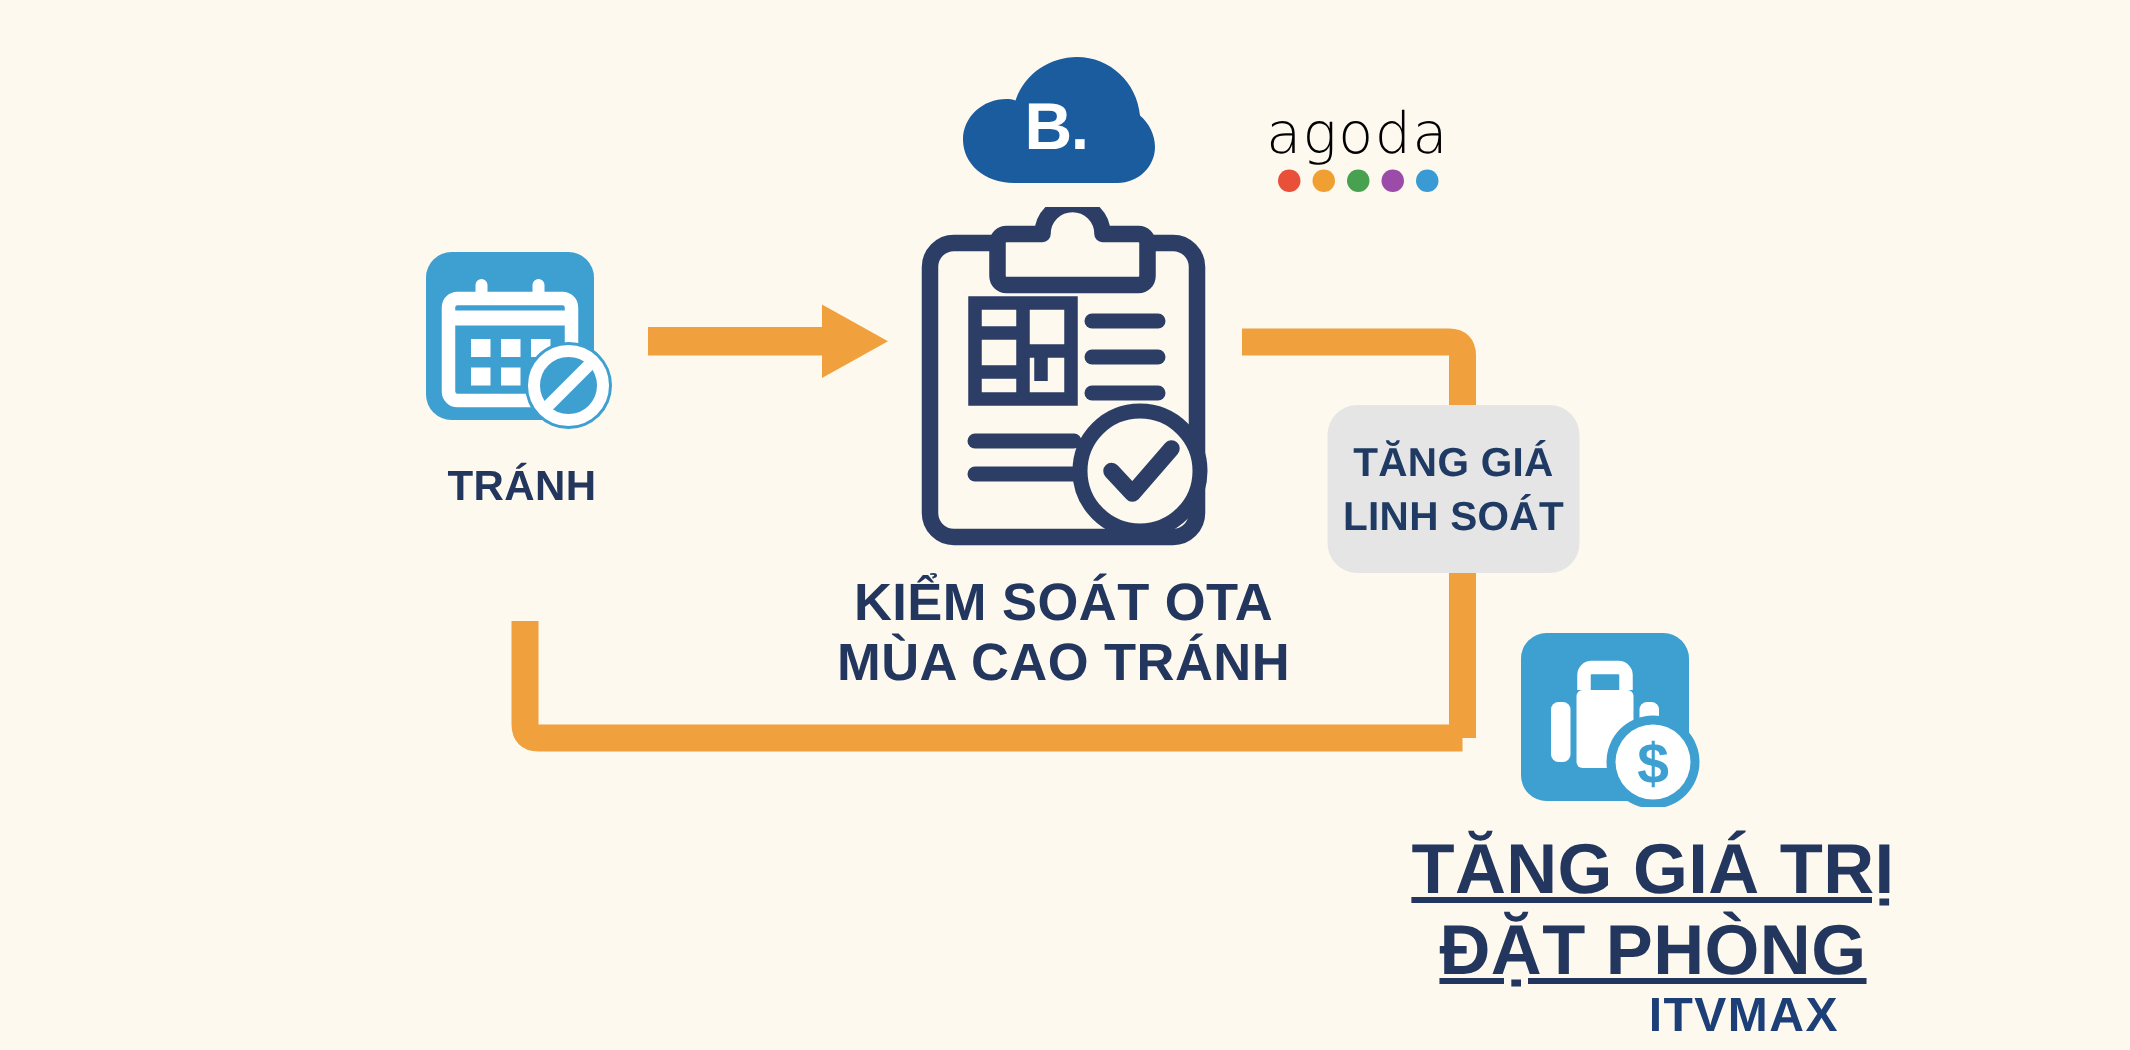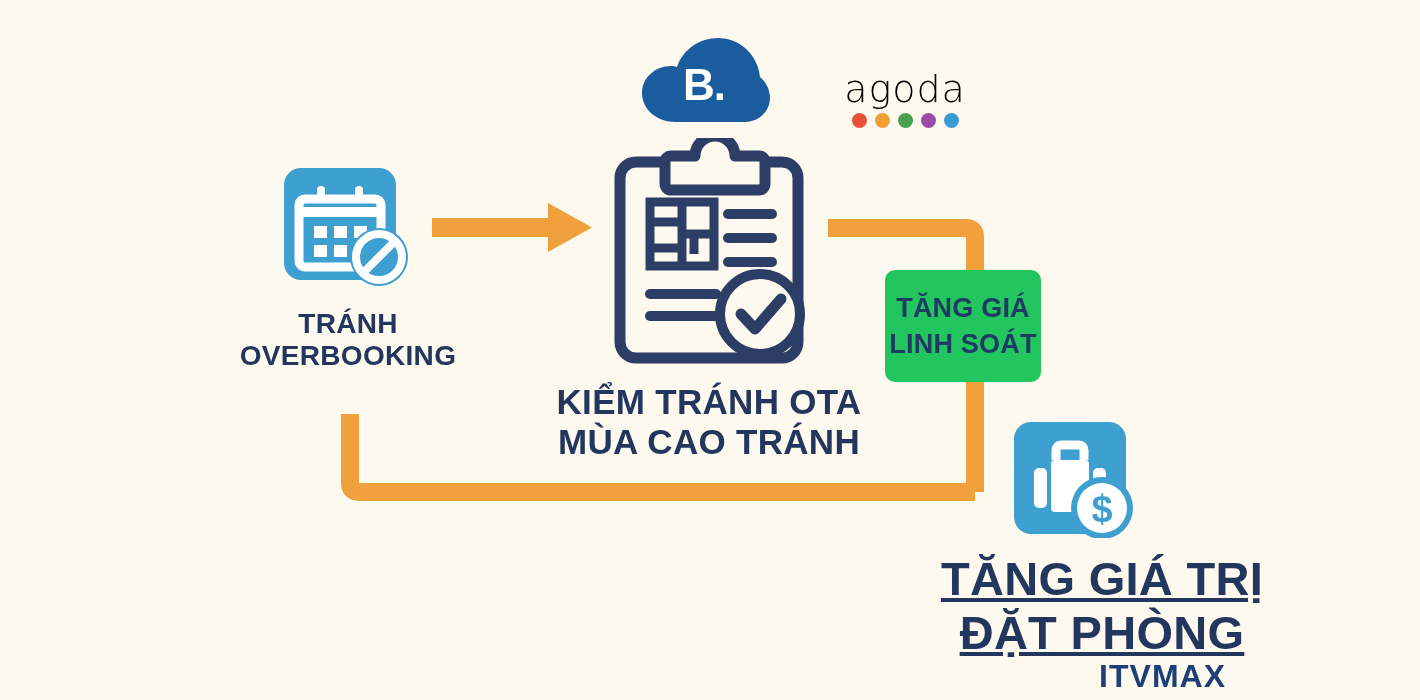--- a/index.html
+++ b/index.html
@@ -99,23 +99,23 @@
 
   
   #clipboard-icon { left: 608px; top: 138px; width: 208px; height: 232px; }
 
   
   #luggage-icon { left: 1014px; top: 422px; width: 120px; height: 116px; }
 
   
   #flex-price-badge {
     left: 885px; top: 270px;
-    width: 156px; height: 112px;
-    background: #22c55e;
-    border-radius: 10px;
+    width: 168px; height: 112px;
+    background: #e5e5e5;
+    border-radius: 20px;
     display: flex;
     flex-direction: column;
     align-items: center;
     justify-content: center;
     z-index: 5;
   }
   #flex-price-badge .badge-line {
     color: #1F3A63;
     font-size: 27px;
     font-weight: bold;
@@ -266,25 +266,24 @@
       <rect x="79" y="46" width="13" height="40" rx="5" fill="#FFFFFF"></rect>
 
       <circle cx="88" cy="86" r="31" fill="#3E9FD1"></circle>
       <circle cx="88" cy="86" r="25" fill="#FFFFFF"></circle>
       <text x="88" y="100" text-anchor="middle" font-family="Liberation Sans, sans-serif" font-size="38" font-weight="bold" fill="#3E9FD1">$</text>
     </svg>
   </div>
 
   <div id="label-avoid-overbooking" class="abs node-label">
     <div>TRÁNH</div>
-    <div>OVERBOOKING</div>
   </div>
 
   <div id="label-ota-control" class="abs node-label">
-    <div>KIỂM TRÁNH OTA</div>
+    <div>KIỂM SOÁT OTA</div>
     <div>MÙA CAO TRÁNH</div>
   </div>
 
   <div id="label-booking-value" class="abs node-label">
     <div>TĂNG GIÁ TRỊ</div>
     <div>ĐẶT PHÒNG</div>
   </div>
 
   <div id="brand-itvmax" class="abs">ITVMAX</div>
 

